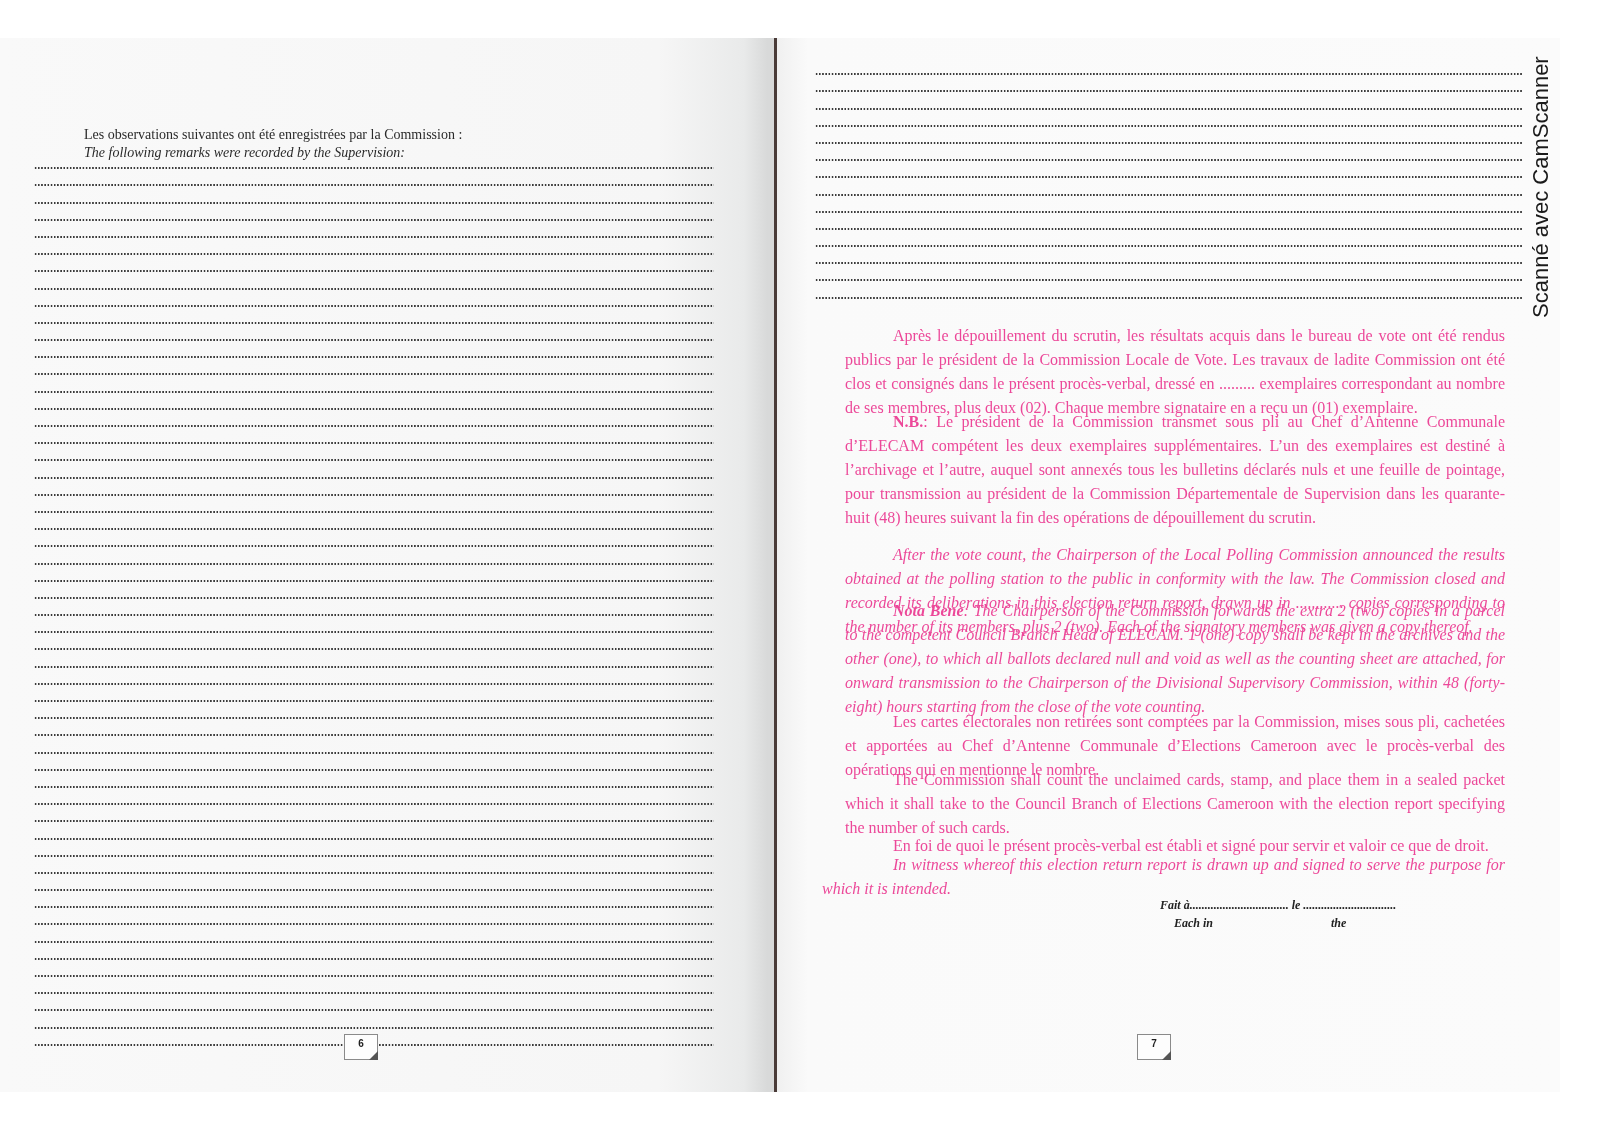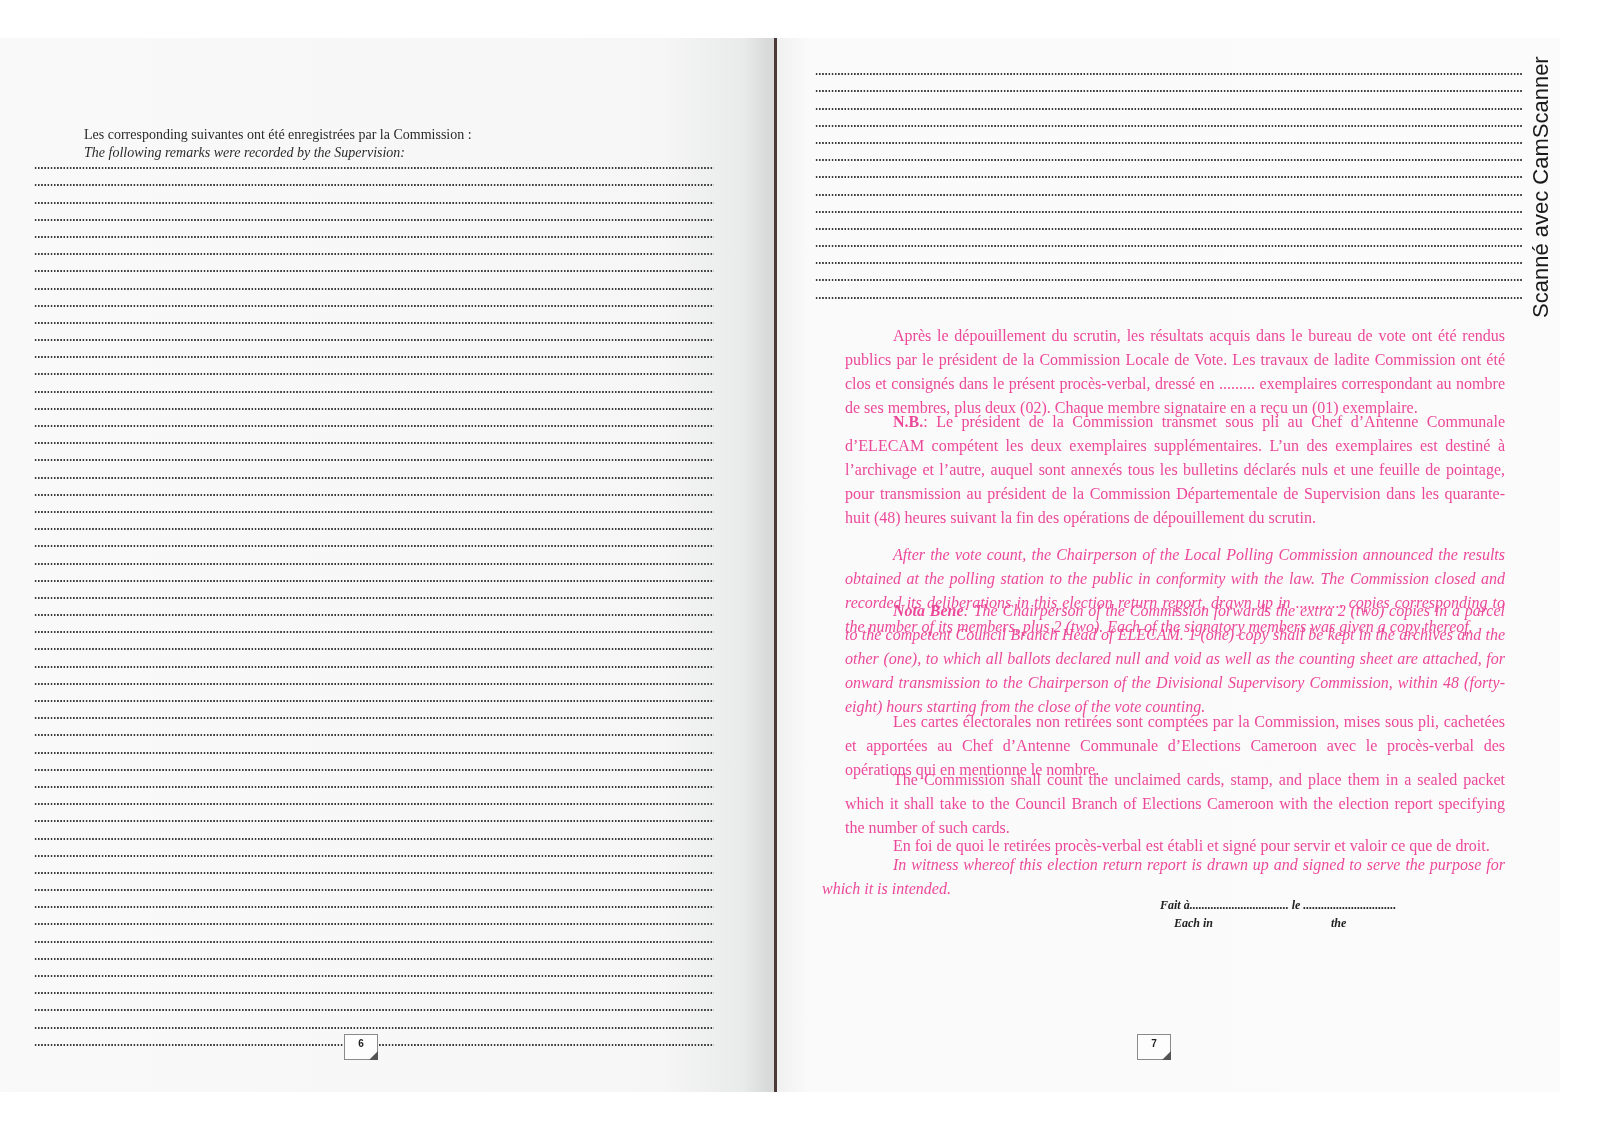--- a/index.html
+++ b/index.html
@@ -68,21 +68,21 @@
       writing-mode: vertical-rl; transform: rotate(180deg); white-space: nowrap;
       text-align: left;
     }
   </style>
 </head>
 <body>
 
 <div class="spread">
   <div class="page-left">
     <div class="left-heading">
-      <div>Les corresponding suivantes ont été enregistrées par la Commission :</div>
+      <div>Les observations suivantes ont été enregistrées par la Commission :</div>
       <div class="it">The following remarks were recorded by the Supervision:</div>
     </div>
     <div class="dotlines left-lines" id="left-lines">
         <div class="dotline"></div>
         <div class="dotline"></div>
         <div class="dotline"></div>
         <div class="dotline"></div>
         <div class="dotline"></div>
         <div class="dotline"></div>
         <div class="dotline"></div>
@@ -183,21 +183,21 @@
 
 <div class="para" style="top:702px;margin-top:8px;">
   <span class="indent"></span><span>Les cartes électorales non retirées sont comptées par la Commission, mises sous pli, cachetées et apportées au Chef d’Antenne Communale d’Elections Cameroon avec le procès-verbal des opérations qui en mentionne le nombre.</span>
 </div>
 
 <div class="para" style="top:768px;">
   <span class="indent"></span><span>The Commission shall count the unclaimed cards, stamp, and place them in a sealed packet which it shall take to the Council Branch of Elections Cameroon with the election report specifying the number of such cards.</span>
 </div>
 
 <div class="para" style="top:834px;">
-  <span class="indent"></span><span>En foi de quoi le retirées procès-verbal est établi et signé pour servir et valoir ce que de droit.</span>
+  <span class="indent"></span><span>En foi de quoi le présent procès-verbal est établi et signé pour servir et valoir ce que de droit.</span>
 </div>
 
 <div class="para it" style="top:853px; left:822px; width:683px;">
   <span class="indent" style="width:71px"></span><span>In witness whereof this election return report is drawn up and signed to serve the purpose for which it is intended.</span>
 </div>
 
 <div class="sign-block" style="top:896px;">
   <div class="sign-row">
     <span>Fait à.................................</span>
     <span>le ...............................</span>

